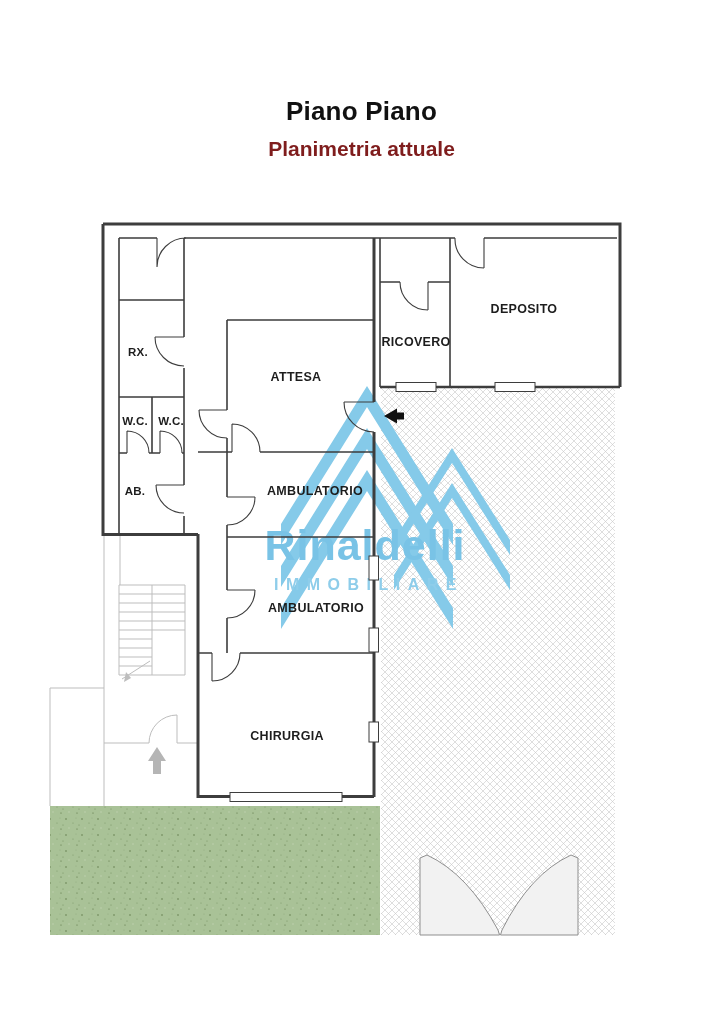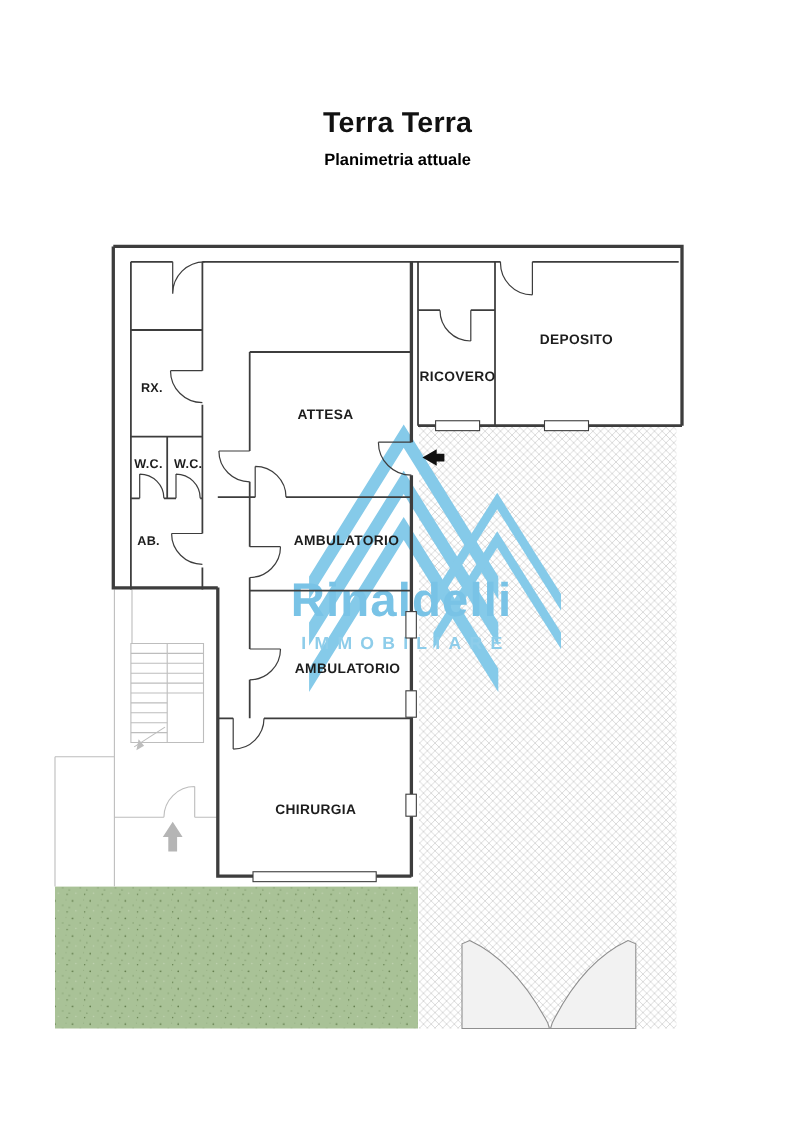--- a/index.html
+++ b/index.html
@@ -1,33 +1,33 @@
 <!DOCTYPE html>
 <html><head>
 <meta charset="utf-8">
 <style>
   html,body{margin:0;padding:0;background:#ffffff;}
   .page{position:relative;width:723px;height:1024px;background:#ffffff;overflow:hidden;
         font-family:"Liberation Sans",sans-serif;}
   .titles{position:absolute;top:0;left:0;width:723px;text-align:center;}
   .title{margin:96px 0 0 0;font-size:26px;font-weight:bold;color:#111;letter-spacing:.2px;}
-  .subtitle{margin:10px 0 0 0;font-size:15px;font-weight:bold;color:#000000;}
+  .subtitle{margin:10px 0 0 0;font-size:21px;font-weight:bold;color:#7f1d1d;}
   svg text{font-family:"Liberation Sans",sans-serif;}
   .room-label{font-size:12.5px;font-weight:bold;fill:#1d1d1d;letter-spacing:.3px;}
   .room-label-sm{font-size:11.5px;font-weight:bold;fill:#1d1d1d;letter-spacing:.2px;}
   .brand-text{font-size:43px;font-weight:bold;letter-spacing:1px;}
   .brand-tagline{font-size:16px;font-weight:bold;letter-spacing:7.5px;}
 </style>
 </head>
 <body>
 
 <div class="page">
 
   <div class="titles">
-    <div class="title">Terra Terra</div>
+    <div class="title">Piano Piano</div>
     <div class="subtitle">Planimetria attuale</div>
   </div>
 
   <svg width="723" height="1024" viewBox="0 0 723 1024" style="position:absolute;top:0;left:0;">
     <defs>
       <pattern id="hatch" width="7" height="7" patternUnits="userSpaceOnUse">
         <path d="M0,7 L7,0 M0,0 L7,7" stroke="#c8c8c8" stroke-width="0.6" fill="none"></path>
       </pattern>
       <pattern id="grass" width="16" height="16" patternUnits="userSpaceOnUse">
         <rect width="16" height="16" fill="#a9c297"></rect>

